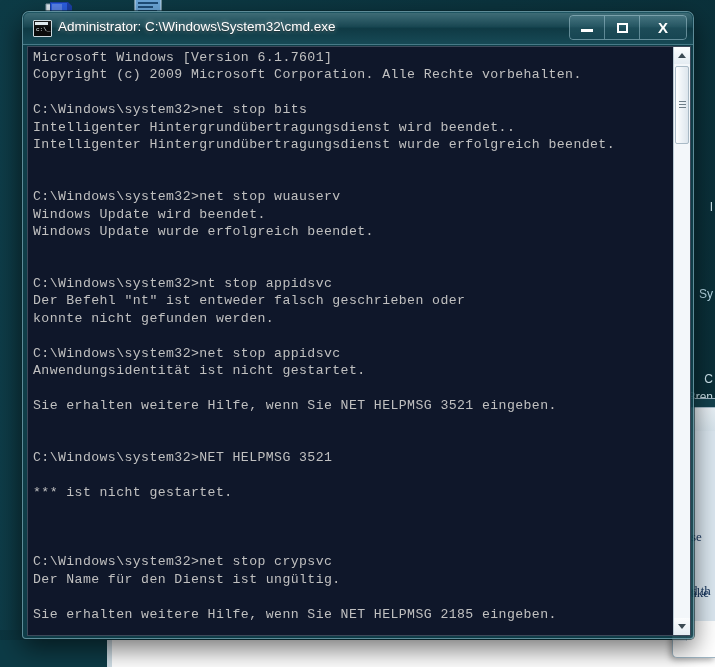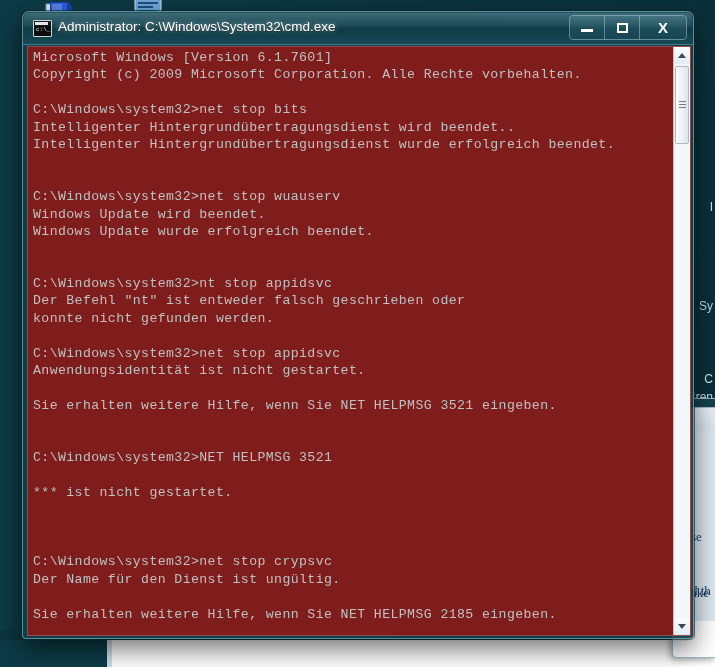--- a/index.html
+++ b/index.html
@@ -41,21 +41,21 @@
   .bg-left-text {
     position: absolute;
     right: 2px;
     font-size: 12px;
     color: #9fd8e8;
     white-space: nowrap;
     font-family: "Liberation Sans", sans-serif;
     text-align: right;
   }
   #bgl-1 { top: 200px; color: #cfe6ee; }
-  #bgl-2 { top: 299px; color: #b7d9e6; }
+  #bgl-2 { top: 287px; color: #b7d9e6; }
   #bgl-3 { top: 372px; color: #cfe6ee; }
   #bgl-4 { top: 390px; color: #cfe6ee; }
   #bgl-5 { top: 459px; color: #cfe6ee; }
   #bgl-6 { top: 547px; color: #cfe6ee; }
 
   
   #bg-right-window {
     position: absolute;
     left: 672px;
     top: 398px;
@@ -238,21 +238,21 @@
     color: #ffffff;
   }
 
   
   #cmd-client {
     position: absolute;
     left: 4px;
     top: 34px;
     width: 664px;
     height: 590px;
-    background: #7f1d1d;
+    background: #0f172a;
     box-sizing: border-box;
     border: 1px solid rgba(200,225,235,0.25);
     overflow: hidden;
   }
 
   #console-text {
     position: absolute;
     left: 5px;
     top: 2px;
     width: 630px;

